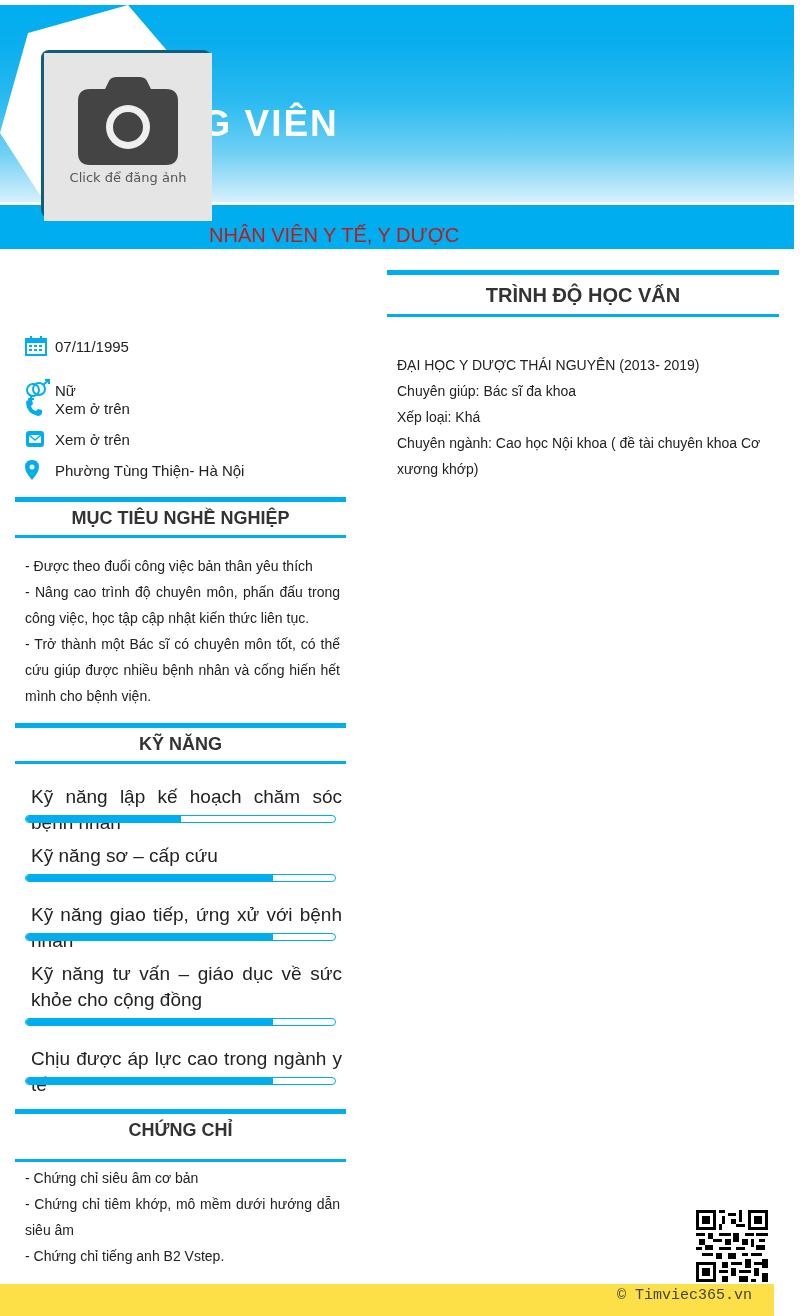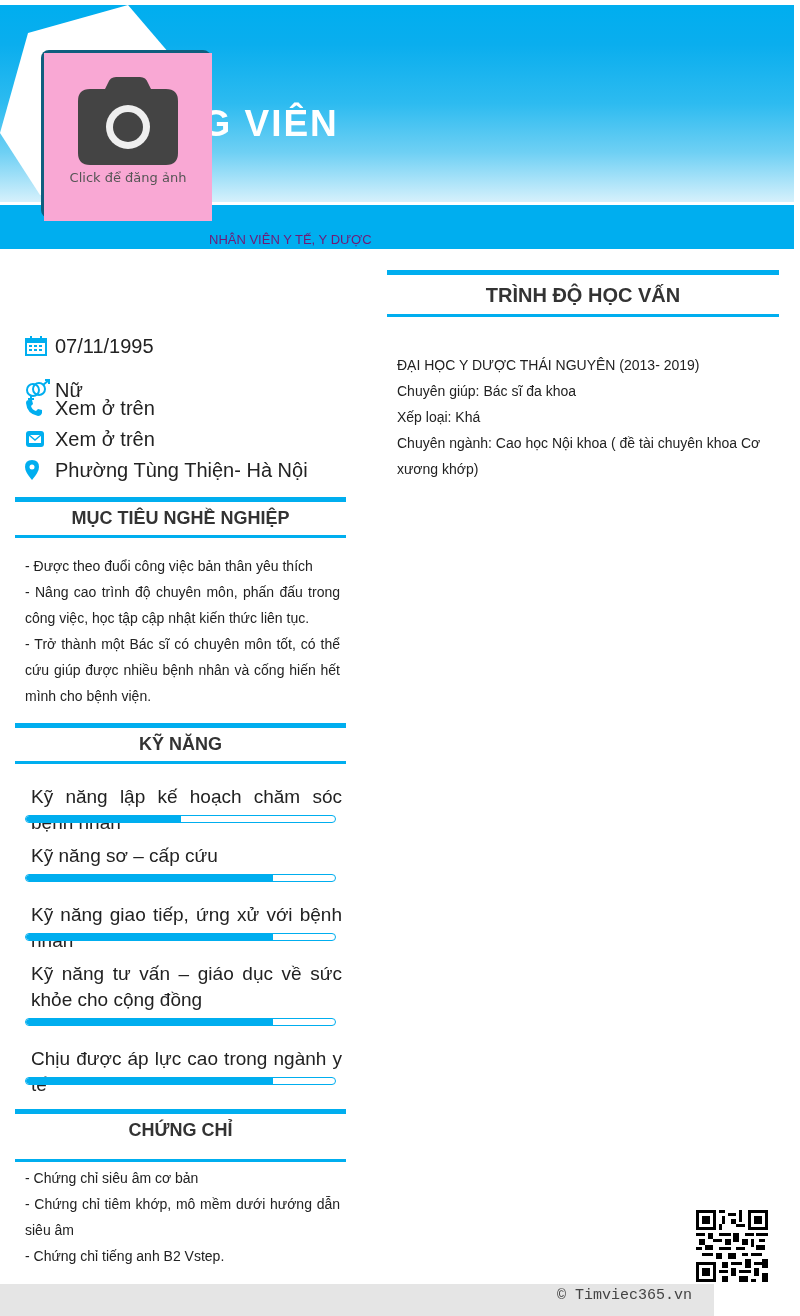--- a/index.html
+++ b/index.html
@@ -10,48 +10,48 @@
 
   
   .header { position: absolute; left: 0; top: 5px; width: 794px; height: 197px;
     background: linear-gradient(to bottom, #00aeef 0%, #0aaeee 20%, #2dbbf0 50%, #6fd0f4 75%, #d6f1fc 100%);
     overflow: hidden; }
   .header-shape { position: absolute; left: 0; top: 0; width: 200px; height: 210px; }
   .name { position: absolute; left: 140px; top: 98px; font-size: 37px; font-weight: bold; color: #fff;
     letter-spacing: 2px; white-space: nowrap; }
   .header-gap { position: absolute; left: 0; top: 202px; width: 794px; height: 3px; background: #ffffff; }
   .title-bar { position: absolute; left: 0; top: 205px; width: 794px; height: 44px; background: #00aeef; }
-  .job-title { position: absolute; left: 209px; top: 232px; font-size: 13px; color: #701a75; white-space: nowrap; }
+  .job-title { position: absolute; left: 209px; top: 224px; font-size: 20px; color: #b91c1c; white-space: nowrap; }
 
   
   .photo-frame { position: absolute; left: 41px; top: 50px; width: 170px; height: 168px; background: #0f5e7e;
     border-radius: 8px; }
-  .photo { position: absolute; left: 44px; top: 53px; width: 168px; height: 168px; background: #f9a8d4;
+  .photo { position: absolute; left: 44px; top: 53px; width: 168px; height: 168px; background: #e5e5e5;
     cursor: pointer; }
   .photo svg { position: absolute; left: 34px; top: 24px; }
   .photo-label { position: absolute; left: 0; top: 117px; width: 168px; text-align: center;
     font-family: "DejaVu Sans", sans-serif; font-size: 13px; color: #555; }
 
   
   .section-head { position: absolute; border-top: 5px solid #00aeef; border-bottom: 3px solid #00aeef; text-align: center;
     font-weight: bold; color: #333; font-size: 18px; }
   .section-head span { display: block; }
   .txt { position: absolute; font-size: 14px; color: #222; line-height: 26px; }
   .just { text-align: justify; }
 
   .contact-row { position: absolute; left: 25px; height: 24px; display: flex; align-items: center; }
   .contact-row .ic { width: 30px; height: 24px; display: flex; align-items: center; }
-  .contact-row .val { font-size: 20px; color: #222; }
+  .contact-row .val { font-size: 15px; color: #222; }
 
   .skill-label { position: absolute; left: 31px; width: 311px; font-size: 19px; line-height: 26px; color: #222; text-align: justify; }
   .bar { position: absolute; left: 25px; width: 311px; height: 8px; border: 1px solid #00aeef; border-radius: 5px; background: #fff; overflow: hidden; }
   .bar .fill { height: 100%; background: #00aeef; border-radius: 5px 0 0 5px; }
 
   .qr { position: absolute; left: 696px; top: 1210px; width: 72px; height: 72px; background: #fff; }
-  .footer { position: absolute; left: 0; top: 1284px; width: 714px; height: 32px; background: #e5e5e5; }
+  .footer { position: absolute; left: 0; top: 1284px; width: 774px; height: 32px; background: #fde047; }
   .footer-text { position: absolute; right: 22px; top: 3px; font-family: "Liberation Mono", monospace; font-size: 15px; color: #444; }
 </style>
 </head>
 <body>
 
 <div class="page">
 
   <div class="header">
     <svg class="header-shape" viewBox="0 0 200 210" width="200" height="210">
       <polygon points="28,28 128,0 175,55 150,195 40,190 0,128" fill="#ffffff"></polygon>

